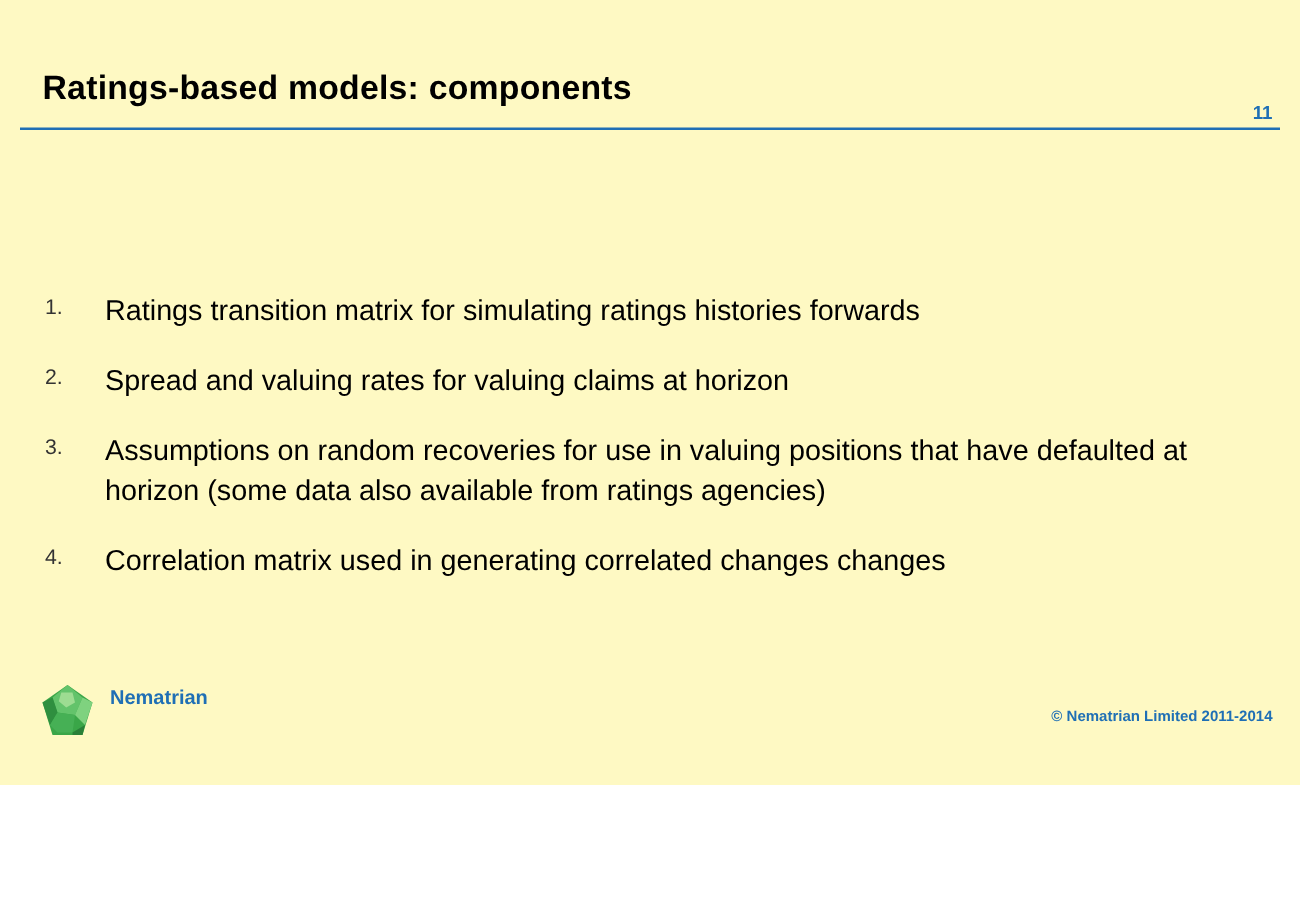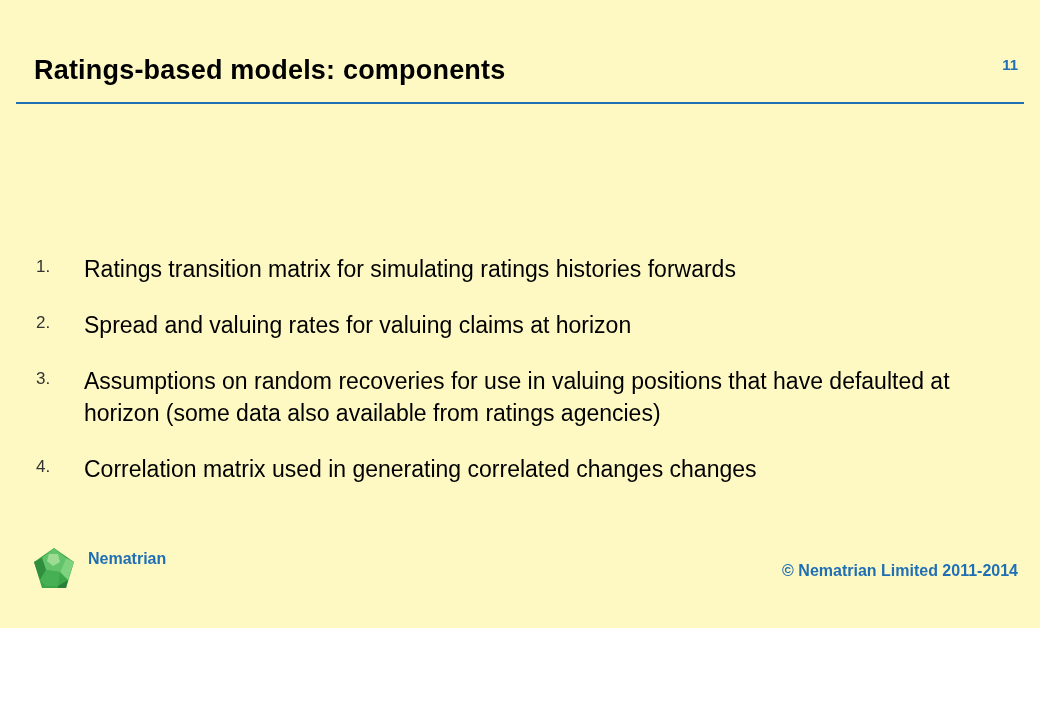--- a/index.html
+++ b/index.html
@@ -24,21 +24,21 @@
     left: 34px;
     top: 55px;
     font-size: 27px;
     font-weight: bold;
     color: #000000;
     letter-spacing: 0.2px;
   }
   .slide-number {
     position: absolute;
     right: 22px;
-    top: 56px;
+    top: 82px;
     font-size: 15px;
     font-weight: bold;
     color: #1f6fb5;
   }
   .title-rule {
     position: absolute;
     left: 16px;
     top: 102px;
     width: 1008px;
     height: 2px;
@@ -62,42 +62,41 @@
     left: 8px;
     top: 4px;
     font-size: 17px;
     color: #333333;
   }
   .numbered-item .text {
     display: block;
     font-size: 23px;
     line-height: 32px;
     color: #000000;
-    margin-top: 21px;
   }
   .footer-logo {
     position: absolute;
     left: 30px;
     bottom: 34px;
     width: 48px;
     height: 48px;
   }
   .footer-brand {
     position: absolute;
     left: 88px;
     bottom: 60px;
     font-size: 16px;
     font-weight: bold;
     color: #1f6fb5;
   }
   .footer-copyright {
     position: absolute;
     right: 22px;
     bottom: 48px;
-    font-size: 16px;
+    font-size: 12px;
     font-weight: bold;
     color: #1f6fb5;
   }
 </style>
 </head>
 <body>
 
 <div class="slide">
 
   <div class="slide-title">Ratings-based models: components</div>

